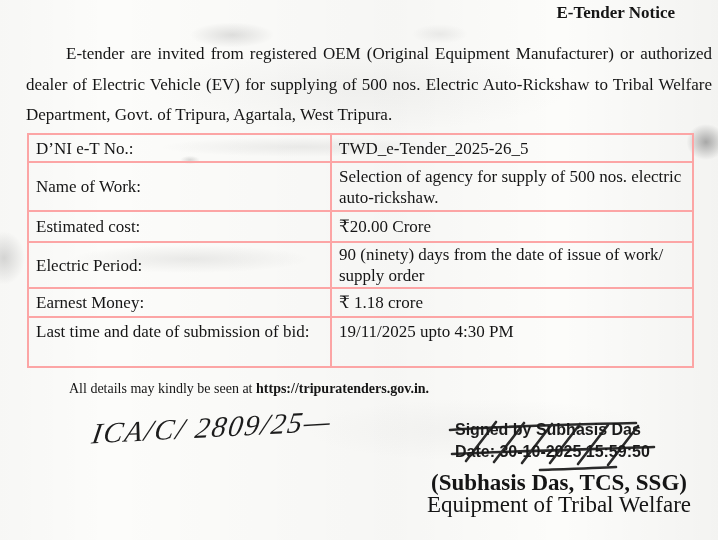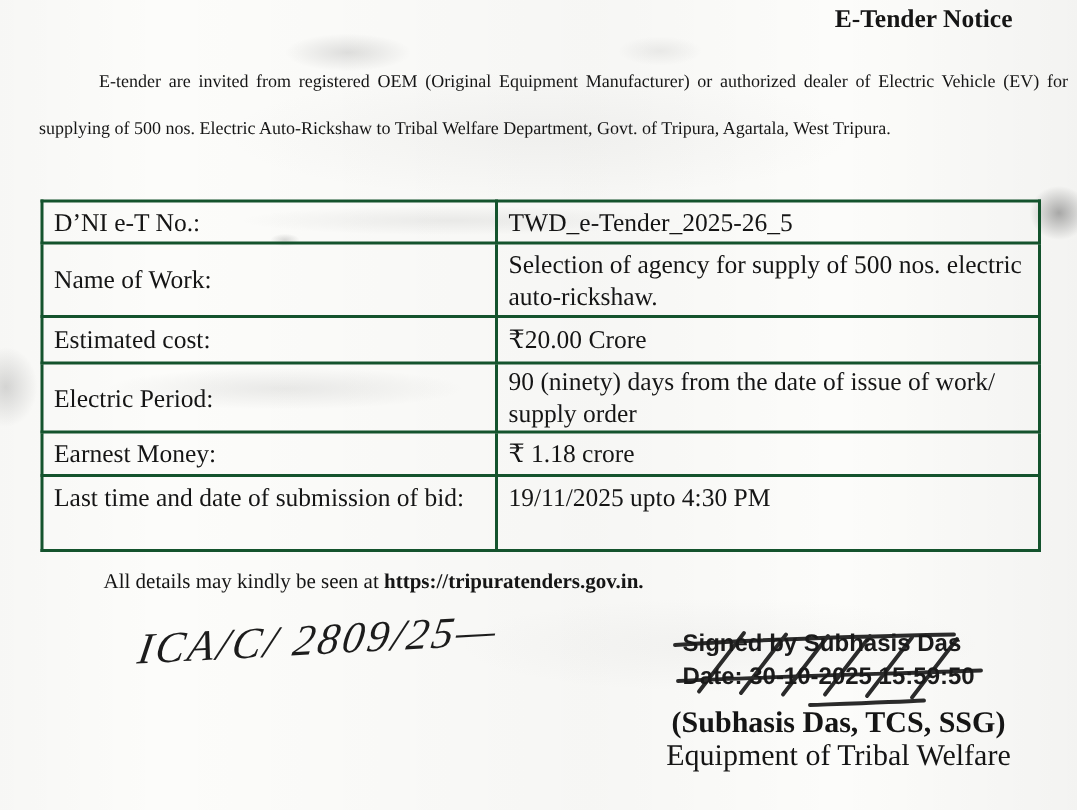--- a/index.html
+++ b/index.html
@@ -29,32 +29,32 @@
   }
 
   .title {
     position: absolute; top: 3px; left: 0; width: 675px;
     text-align: right; font-size: 17px; font-weight: bold;
     z-index: 2; margin: 0;
   }
 
   .intro {
     position: absolute; top: 39px; left: 26px; width: 686px;
-    font-size: 12px; line-height: 30.5px;
+    font-size: 17px; line-height: 30.5px;
     text-align: justify; text-indent: 40px;
     z-index: 2; margin: 0;
   }
 
   table.tender {
     position: absolute; top: 133px; left: 27px; width: 667px;
     border-collapse: collapse; z-index: 2;
     font-size: 17px; table-layout: fixed;
   }
   table.tender td {
-    border: 2px solid #14532d; vertical-align: middle;
+    border: 2px solid #fca5a5; vertical-align: middle;
     padding: 1px 6px 1px 7px; line-height: 21px;
   }
   td.col-label { width: 288px; }
   tr.r1 td { height: 24px; }
   tr.r2 td { height: 45px; }
   tr.r3 td { height: 27px; }
   tr.r4 td { height: 38px; }
   tr.r5 td { height: 25px; }
   tr.r6 td { height: 44px; vertical-align: top; padding-top: 3px; }
 
@@ -79,21 +79,21 @@
     color: #1b1b1b; white-space: nowrap;
   }
   .scrawl {
     position: absolute; top: 413px; left: 448px; z-index: 3;
     pointer-events: none;
   }
 
   .signatory {
     position: absolute; top: 472px; left: 425px; width: 268px;
     text-align: center; z-index: 2;
-    font-size: 20px; line-height: 21.5px;
+    font-size: 23px; line-height: 21.5px;
   }
   .signatory .name { font-weight: bold; }
   .signatory .org { text-decoration: underline; }
 </style>
 </head>
 <body>
 
 <div class="page">
 
   <div class="artifacts"></div>

